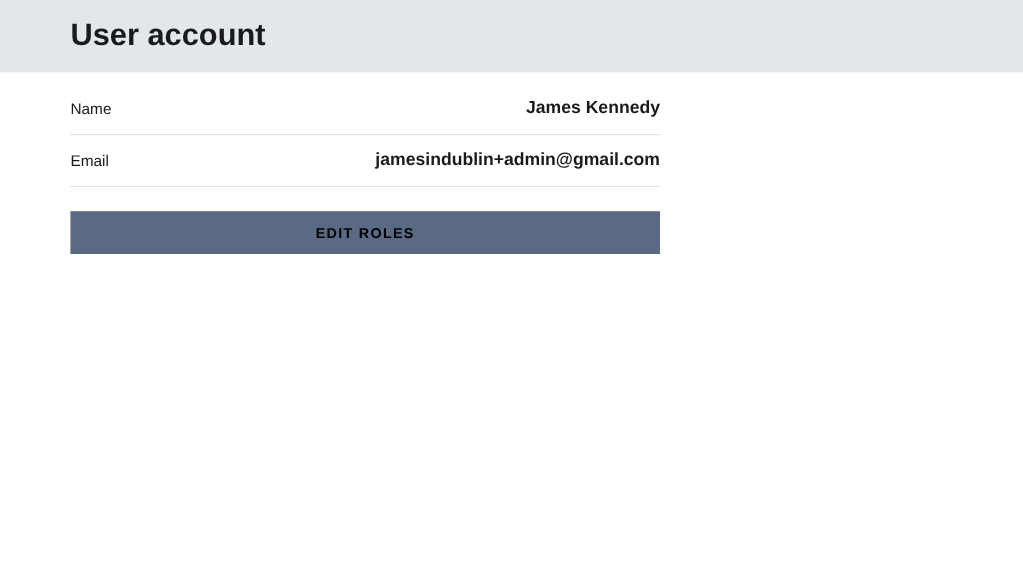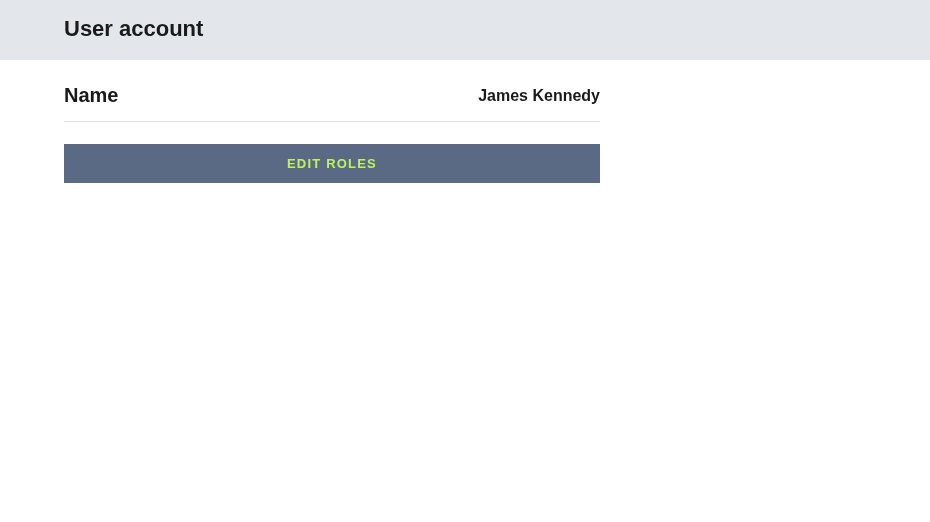--- a/index.html
+++ b/index.html
@@ -14,55 +14,55 @@
     }
     .header-bar {
       background: #e3e7ec;
       padding: 16px 0 18px 0;
     }
     .container {
       max-width: 536px;
       margin-left: 64px;
     }
     .page-title {
-      font-size: 22px;
+      font-size: 28px;
       font-weight: 700;
       color: #1a1a1a;
     }
     .content {
       background: #ffffff;
       padding-top: 18px;
     }
     .field-row {
       display: flex;
       justify-content: space-between;
       align-items: center;
       padding: 14px 0;
       border-bottom: 1px solid #e0e0e0;
     }
     .field-row:first-child {
       padding-top: 6px;
     }
     .field-label {
-      font-size: 20px;
-      font-weight: 700;
+      font-size: 14px;
+      font-weight: 400;
       color: #1a1a1a;
     }
     .field-value {
       font-size: 16px;
       font-weight: 700;
       color: #1a1a1a;
     }
     .action-button {
       display: block;
       width: 100%;
       margin-top: 22px;
       padding: 12px 0;
       background: #5a6a85;
-      color: #bef264;
+      color: #000000;
       font-size: 13px;
       font-weight: 700;
       letter-spacing: 1.2px;
       text-align: center;
       border: none;
       cursor: pointer;
       text-transform: uppercase;
     }
   </style>
 </head>
@@ -73,15 +73,19 @@
     <h1 class="page-title">User account</h1>
   </div>
 </div>
 
 <div class="content">
   <div class="container">
     <div class="field-row">
       <span class="field-label">Name</span>
       <span class="field-value">James Kennedy</span>
     </div>
+    <div class="field-row">
+      <span class="field-label">Email</span>
+      <span class="field-value">jamesindublin+admin@gmail.com</span>
+    </div>
     <button class="action-button">EDIT ROLES</button>
   </div>
 </div>
 
 </body></html>

